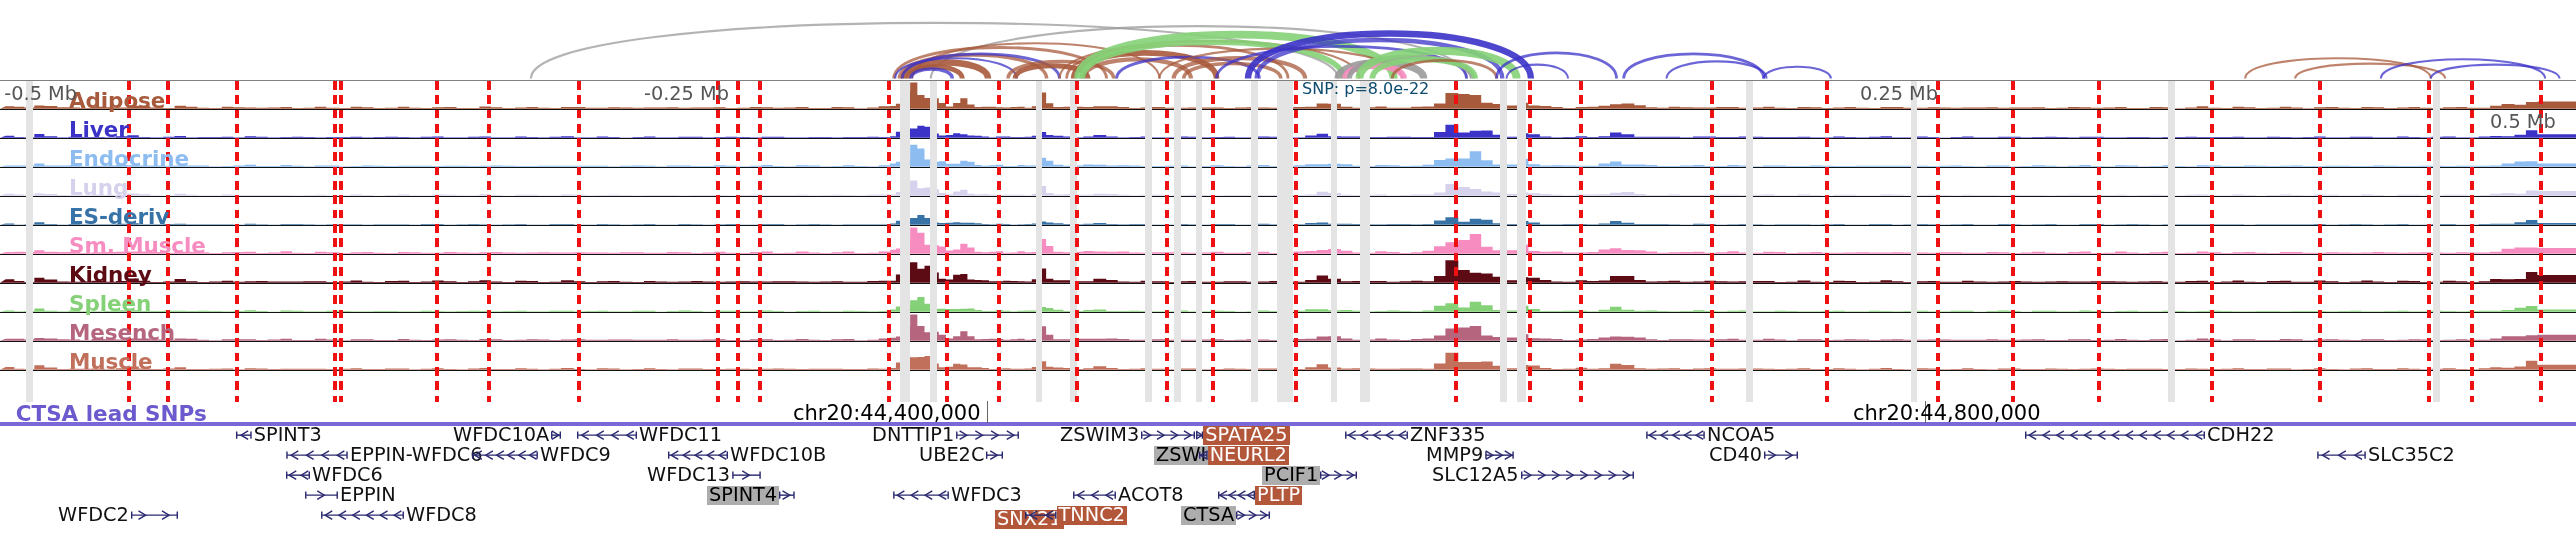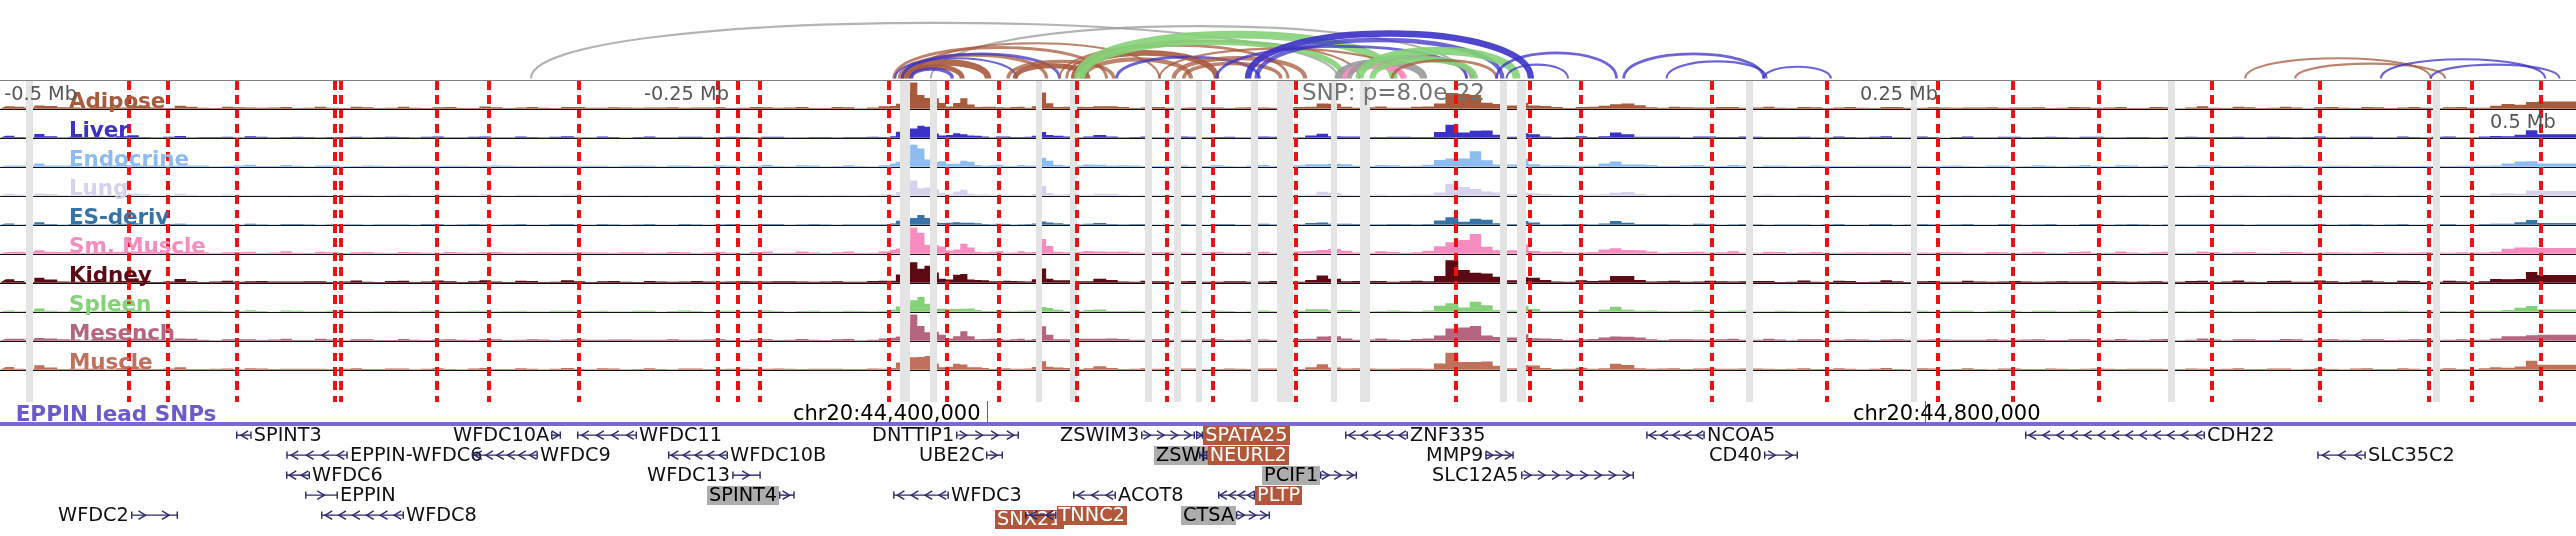--- a/index.html
+++ b/index.html
@@ -23,21 +23,21 @@
 
   
   .vlayer{position:absolute;left:0;top:0;width:2576px;height:321px;
           pointer-events:none;z-index:3;}
   .ghl{position:absolute;top:0;height:321px;background:#e4e4e4;}
   .snptick{position:absolute;top:0;width:3.6px;height:321px;
            background:repeating-linear-gradient(to bottom,#ef1111 0 8.6px,rgba(0,0,0,0) 8.6px 14.3px);}
 
   
   .axlab{position:absolute;font-size:19.3px;color:#555;white-space:nowrap;z-index:8;}
-  .snplab{position:absolute;font-size:23px;color:#737373;white-space:nowrap;z-index:8;}
+  .snplab{position:absolute;font-size:16px;color:#0c4a6e;white-space:nowrap;z-index:8;}
 
   
   #gwasbar{position:absolute;left:0;top:422px;width:2576px;height:3.6px;background:#7b68d8;}
   #gwaslabel{position:absolute;left:15.7px;top:401px;font-size:21.5px;font-weight:bold;
              color:#6a5acd;white-space:nowrap;z-index:9;}
   .coordlab{position:absolute;font-size:21px;color:#000;white-space:nowrap;z-index:9;}
   .coordtick{position:absolute;width:1.4px;background:#666;z-index:4;}
 
   
   #genes{position:absolute;left:0;top:426px;width:2576px;height:111px;}
@@ -234,21 +234,21 @@
       </div>
     </div>
 
   <div class="axlab" id="axleft" style="left:4.3px;top:82px;">-0.5 Mb</div>
   <div class="axlab" id="axqleft" style="left:644px;top:82px;">-0.25 Mb</div>
   <div class="snplab" id="snplabel" style="left:1302px;top:79px;">SNP: p=8.0e-22</div>
   <div class="axlab" id="axqright" style="left:1860px;top:82px;">0.25 Mb</div>
   <div class="axlab" id="axright" style="left:2490px;top:82px;margin-top:28px;">0.5 Mb</div>
 
   <div id="gwasbar"></div>
-  <div id="gwaslabel">EPPIN lead SNPs</div>
+  <div id="gwaslabel">CTSA lead SNPs</div>
   <div class="coordtick" style="left:987px;top:401px;height:21.5px;"></div>
   <div class="coordtick" style="left:1925px;top:401px;height:21.5px;"></div>
   <div class="coordlab" style="left:793px;top:401px;">chr20:44,400,000</div>
   <div class="coordlab" style="left:1853px;top:401px;">chr20:44,800,000</div>
 
   <div id="genes">
       <div class="gene" style="left: 56px; top: 80px;"><span class="gname">WFDC2</span><span class="gbody"><svg width="47" height="14.3" viewBox="0 0 66 20">
             <line x1="1" y1="10" x2="65" y2="10" stroke="#2b2a70" stroke-width="2"></line>
             <line x1="1" y1="5" x2="1" y2="15" stroke="#2b2a70" stroke-width="2"></line>
             <line x1="65" y1="5" x2="65" y2="15" stroke="#2b2a70" stroke-width="2"></line>

